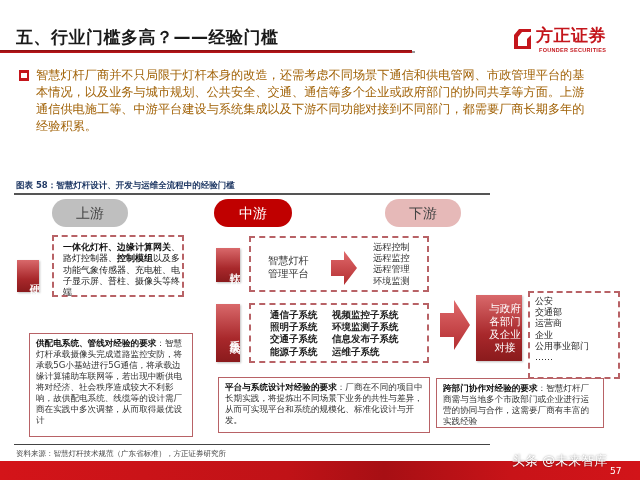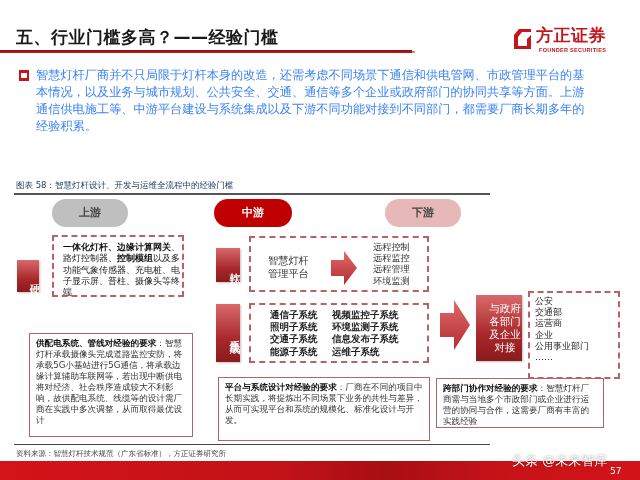--- a/index.html
+++ b/index.html
@@ -16,27 +16,27 @@
   .logo { left: 513px; top: 24px; width: 124px; height: 36px; }
   .logo-mark { position: absolute; left: 0; top: 3px; width: 20px; height: 22px; }
   .logo-cn { position: absolute; left: 23px; top: 0; font-size: 17px; font-weight: bold; color: #c4161c; letter-spacing: 0.5px; white-space: nowrap; }
   .logo-en { position: absolute; left: 26px; top: 23px; font-size: 5.5px; font-weight: bold; color: #c4161c; letter-spacing: 0.3px; white-space: nowrap; font-family: "Liberation Sans", sans-serif; }
 
   
   .bullets { left: 16px; top: 66px; width: 580px; }
   .bullet { position: relative; padding-left: 20px; font-size: 12.2px; line-height: 17px; margin-bottom: 1px; }
   .bullet .sq { position: absolute; left: 3px; top: 4px; width: 10px; height: 10px; border: 2px solid #c4161c; }
   .bullet.bold .txt { font-weight: bold; color: #1a1a1a; font-family: "DejaVu Serif", serif; }
-  .bullet.normal .txt { color: #3b82f6; font-family: "DejaVu Serif", serif; }
+  .bullet.normal .txt { color: #a16207; font-family: "DejaVu Serif", serif; }
 
   
-  .fig-caption { left: 16px; top: 180px; font-size: 8.5px; font-weight: normal; color: #1f3864; white-space: nowrap; }
+  .fig-caption { left: 16px; top: 180px; font-size: 8.5px; font-weight: bold; color: #1f3864; white-space: nowrap; }
   .fig-rule { left: 14px; top: 193px; width: 476px; height: 2px; background: #555; }
 
-  .pill { height: 28px; border-radius: 14px; text-align: center; font-size: 11px; line-height: 28px; font-weight: bold; }
+  .pill { height: 28px; border-radius: 14px; text-align: center; font-size: 14px; line-height: 28px; font-weight: normal; }
   .pill-up { left: 52px; top: 199px; width: 76px; background: #bfbfbf; color: #444; }
   .pill-mid { left: 214px; top: 199px; width: 78px; background: #c00000; color: #fff; }
   .pill-down { left: 385px; top: 199px; width: 76px; background: #e6b9b8; color: #444; }
 
   
   .vlabel { background: linear-gradient(180deg, #d9696b 0%, #a8282b 60%, #8a1a1c 100%); color: #fff; font-size: 11px; text-align: center; display: flex; align-items: center; justify-content: center; line-height: 14px; box-shadow: 1px 1px 2px rgba(0,0,0,0.25); padding-left: 12px; }
   .vl-hw { left: 17px; top: 260px; width: 22px; height: 32px; }
   .vl-sw { left: 216px; top: 248px; width: 24px; height: 34px; }
   .vl-si { left: 216px; top: 304px; width: 24px; height: 58px; }
   .vl-gov { left: 476px; top: 295px; width: 46px; height: 66px; font-size: 10.5px; line-height: 13px; }
@@ -59,21 +59,21 @@
   .si-row .c1 { width: 62px; }
 
   .down-text { left: 535px; top: 296px; font-size: 9px; line-height: 11.2px; color: #222; }
 
   .arrow-sw { left: 331px; top: 251px; }
   .arrow-gov { left: 440px; top: 300px; }
 
   .req { border: 1.5px solid #b86266; background: #fff; padding: 4px 6px; font-size: 8.6px; line-height: 11px; color: #333; }
   .req b { color: #111; }
   .req-up { left: 29px; top: 333px; width: 164px; height: 104px; }
-  .req-mid { left: 218px; top: 377px; width: 212px; height: 64px; }
+  .req-mid { left: 218px; top: 377px; width: 212px; height: 56px; }
   .req-down { left: 436px; top: 378px; width: 168px; height: 50px; }
 
   .src-rule { left: 14px; top: 444px; width: 476px; height: 1px; background: #444; }
   .source { left: 16px; top: 449px; font-size: 7.5px; color: #444; white-space: nowrap; }
 
   .bottom-band { left: 0; top: 461px; width: 640px; height: 19px; background: linear-gradient(90deg, #d41419 0%, #c01217 45%, #a70f14 60%, #c81318 80%, #d21419 100%); }
   .watermark { left: 512px; top: 452px; font-size: 13px; color: #fff; white-space: nowrap; text-shadow: 0 0 2px rgba(0,0,0,0.5); }
   .page-num { left: 610px; top: 466px; font-size: 9px; color: #fff; }
 </style>
 </head>

